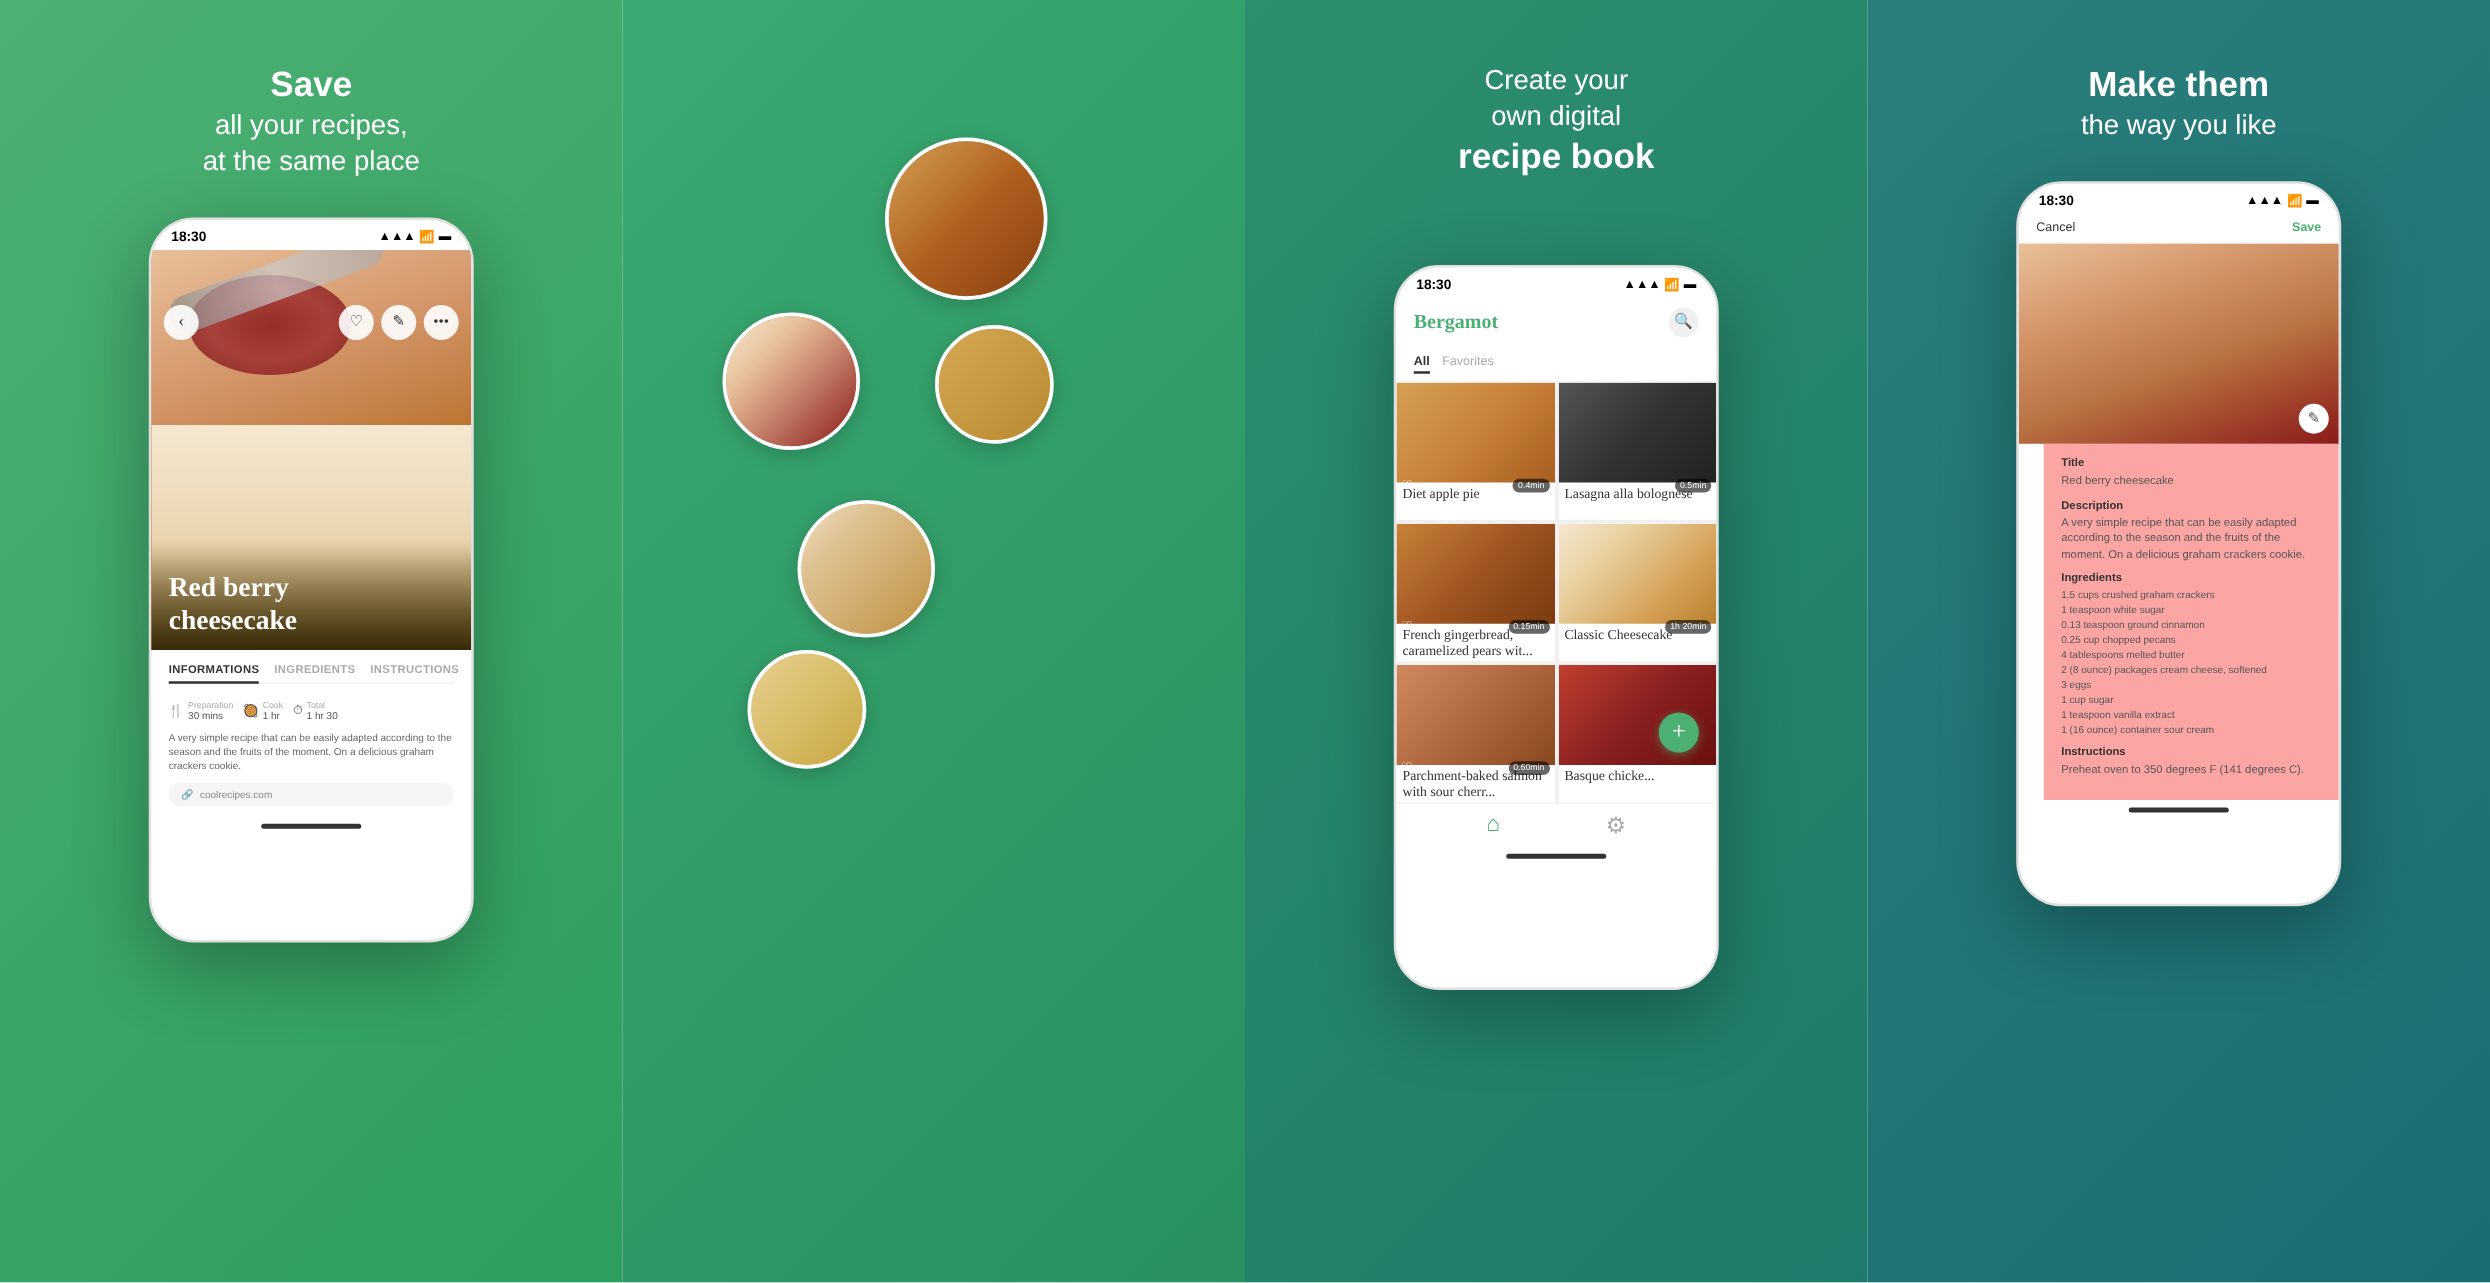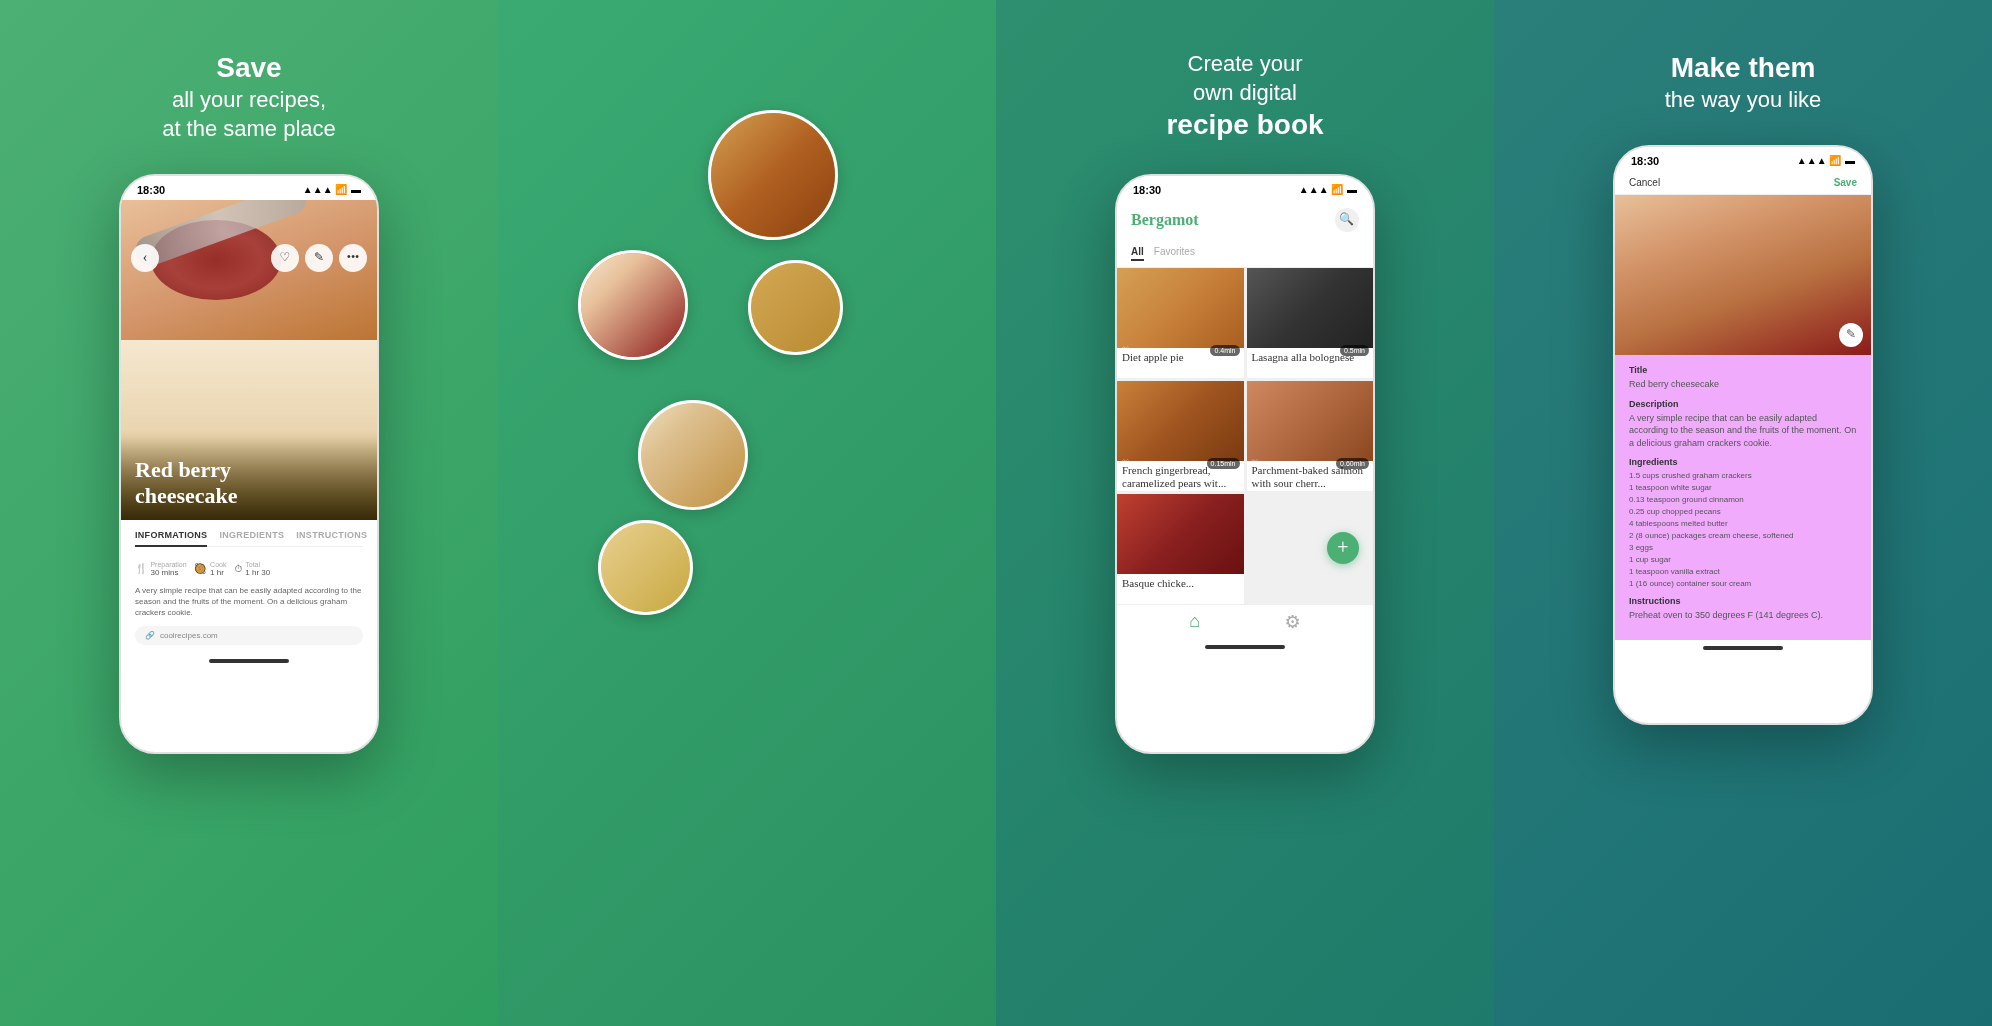--- a/index.html
+++ b/index.html
@@ -28,20 +28,21 @@
     }
 
     .panel-1 {
       background: linear-gradient(135deg, #4caf74 0%, #2e9e5e 100%);
     }
     .panel-2 {
       background: linear-gradient(135deg, #3aaa72 0%, #2a9060 100%);
     }
     .panel-3 {
       background: linear-gradient(135deg, #2d8f6e 0%, #1e7a6a 100%);
+      gap: 38px;
     }
     .panel-4 {
       background: linear-gradient(135deg, #2a7f7a 0%, #1a6e72 100%);
     }
 
     .panel-title {
       font-family: Arial, sans-serif;
       color: white;
       text-align: center;
       margin-bottom: 20px;
@@ -466,24 +467,25 @@
       background: white;
       border-radius: 50%;
       display: flex;
       align-items: center;
       justify-content: center;
       font-size: 12px;
       color: #555;
     }
 
     .edit-content {
-      background: #f0abfc;
+      background: #fca5a5;
       padding: 10px 14px;
       overflow-y: hidden;
       flex: 1;
+      margin-left: 20px;
     }
 
     .edit-field-label {
       font-size: 9px;
       font-weight: 700;
       font-family: Arial, sans-serif;
       color: #333;
       margin-bottom: 3px;
     }
 
@@ -730,20 +732,25 @@
           <div class="recipe-card-time">0.5min</div>
           <div class="recipe-card-label">Lasagna alla bolognese</div>
         </div>
 
         <div class="recipe-card">
           <div class="recipe-card-image food-img-gingerbread"></div>
           <div class="recipe-card-time">0.15min</div>
           <div class="recipe-card-heart">♡</div>
           <div class="recipe-card-label">French gingerbread, caramelized pears wit...</div>
         </div>
+        <div class="recipe-card">
+          <div class="recipe-card-image food-img-cheesecake"></div>
+          <div class="recipe-card-time">1h 20min</div>
+          <div class="recipe-card-label">Classic Cheesecake</div>
+        </div>
 
         <div class="recipe-card">
           <div class="recipe-card-image food-img-salmon"></div>
           <div class="recipe-card-time">0.60min</div>
           <div class="recipe-card-heart">♡</div>
           <div class="recipe-card-label">Parchment-baked salmon with sour cherr...</div>
         </div>
         <div class="recipe-card">
           <div class="recipe-card-image food-img-chicken"></div>
           <div class="recipe-card-label">Basque chicke...</div>

